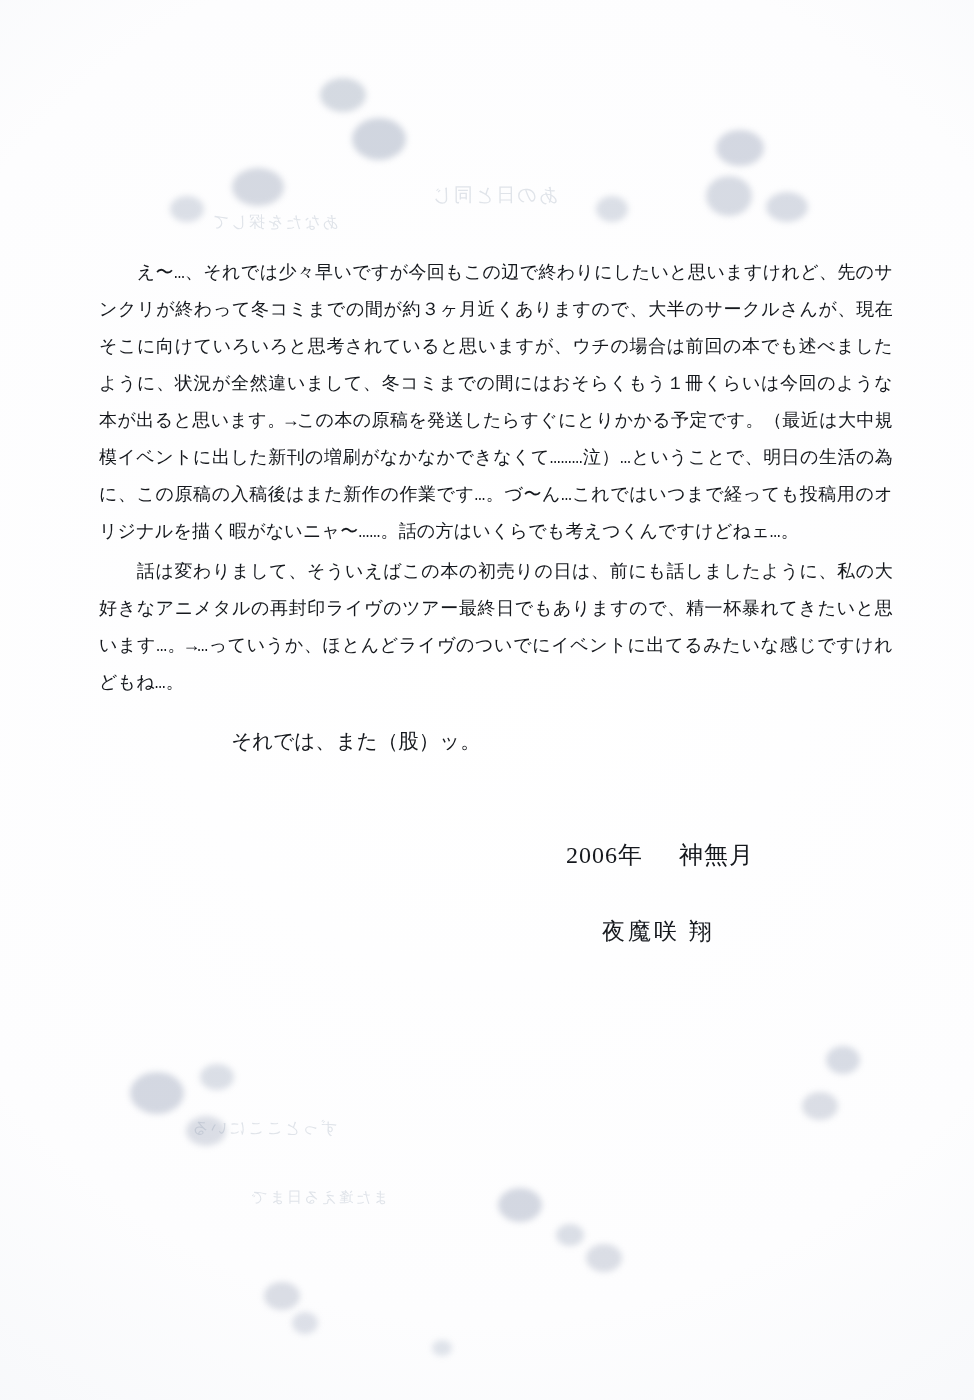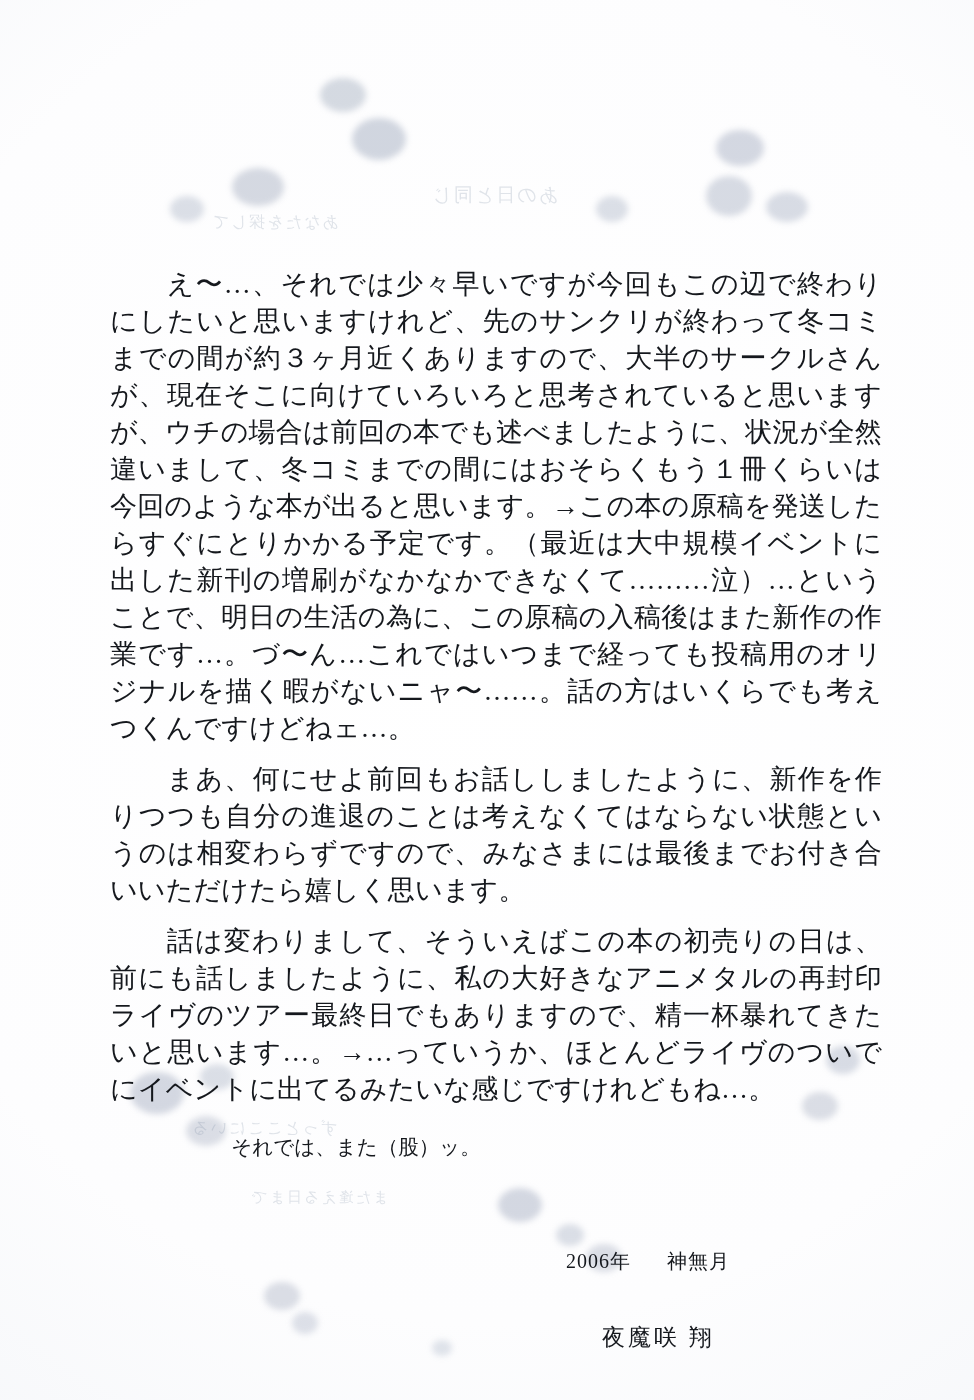--- a/index.html
+++ b/index.html
@@ -43,49 +43,49 @@
   }
 
   #content {
     position: absolute;
     left: 96px;
     top: 252px;
     width: 800px;
   }
 
   p.para {
-    margin: 14px;
-    font-size: 27px;
+    margin: 3px;
+    font-size: 18px;
     line-height: 37px;
     color: #15181d;
     text-align: justify;
     text-justify: inter-character;
     letter-spacing: 0.2px;
-    font-family: Liberation Serif, serif;
+    font-family: Liberation Mono, monospace;
   }
   p.indent {
     text-indent: 2.1em;
   }
   p.gap {
     margin-top: 30px;
   }
 
   .closing {
     text-indent: 6.6em;
     font-size: 20.5px;
     line-height: 37px;
     color: #15181d;
   }
 
   .signature-block {
     margin-top: 78px;
     padding-left: 470px;
   }
   .sig-date {
-    font-size: 20px;
+    font-size: 24px;
     color: #15181d;
     letter-spacing: 1px;
     line-height: 34px;
   }
   .sig-date .year { margin-right: 36px; }
   .sig-name {
     margin-top: 44px;
     font-size: 23px;
     color: #15181d;
     letter-spacing: 3px;
@@ -120,21 +120,20 @@
   <div class="smudge" style="left:556px; top:1224px; width:28px; height:22px; background:rgba(120,135,162,0.26);"></div>
   <div class="smudge" style="left:586px; top:1244px; width:36px; height:28px; background:rgba(118,132,160,0.26);"></div>
   <div class="smudge" style="left:264px; top:1282px; width:36px; height:28px; background:rgba(118,132,160,0.26);"></div>
   <div class="smudge" style="left:292px; top:1312px; width:26px; height:22px; background:rgba(120,135,162,0.24);"></div>
   <div class="smudge" style="left:432px; top:1340px; width:20px; height:16px; background:rgba(120,135,162,0.22);"></div>
 
   <div id="content">
 
     <p class="para indent">え〜…、それでは少々早いですが今回もこの辺で終わりにしたいと思いますけれど、先のサンクリが終わって冬コミまでの間が約３ヶ月近くありますので、大半のサークルさんが、現在そこに向けていろいろと思考されていると思いますが、ウチの場合は前回の本でも述べましたように、状況が全然違いまして、冬コミまでの間にはおそらくもう１冊くらいは今回のような本が出ると思います。→この本の原稿を発送したらすぐにとりかかる予定です。（最近は大中規模イベントに出した新刊の増刷がなかなかできなくて………泣）…ということで、明日の生活の為に、この原稿の入稿後はまた新作の作業です…。づ〜ん…これではいつまで経っても投稿用のオリジナルを描く暇がないニャ〜……。話の方はいくらでも考えつくんですけどねェ…。</p>
 
-    <p class="para indent">まあ、何にせよ前回もお話ししましたように、新作を作りつつも自分の進退のことは考えなくてはならない状態というのは相変わらずですので、みなさまには最後までお付き合いいただけたら嬉しく思います。</p>
 
     <p class="para indent">話は変わりまして、そういえばこの本の初売りの日は、前にも話しましたように、私の大好きなアニメタルの再封印ライヴのツアー最終日でもありますので、精一杯暴れてきたいと思います…。→…っていうか、ほとんどライヴのついでにイベントに出てるみたいな感じですけれどもね…。</p>
 
 
     <p class="closing">それでは、また（股）ッ。</p>
 
     <div class="signature-block">
       <div class="sig-date">
         <span class="year">2006年</span><span>神無月</span>
       </div>

